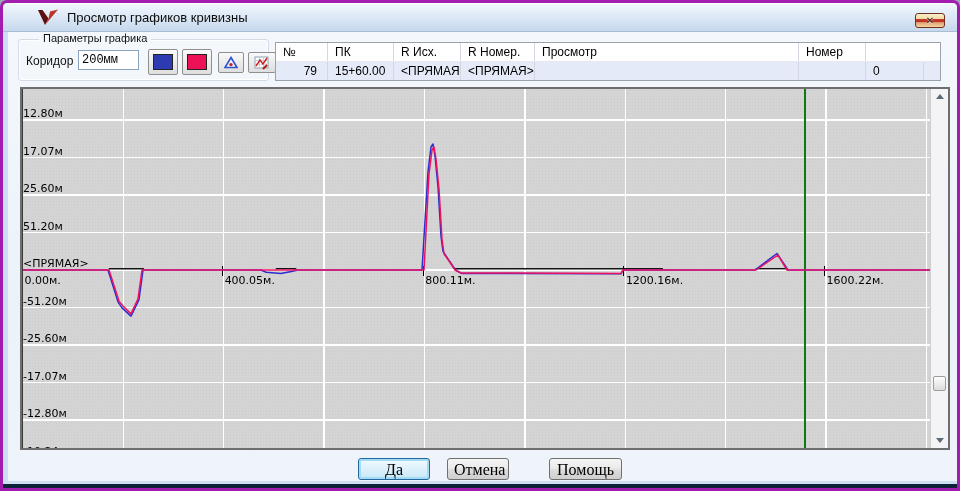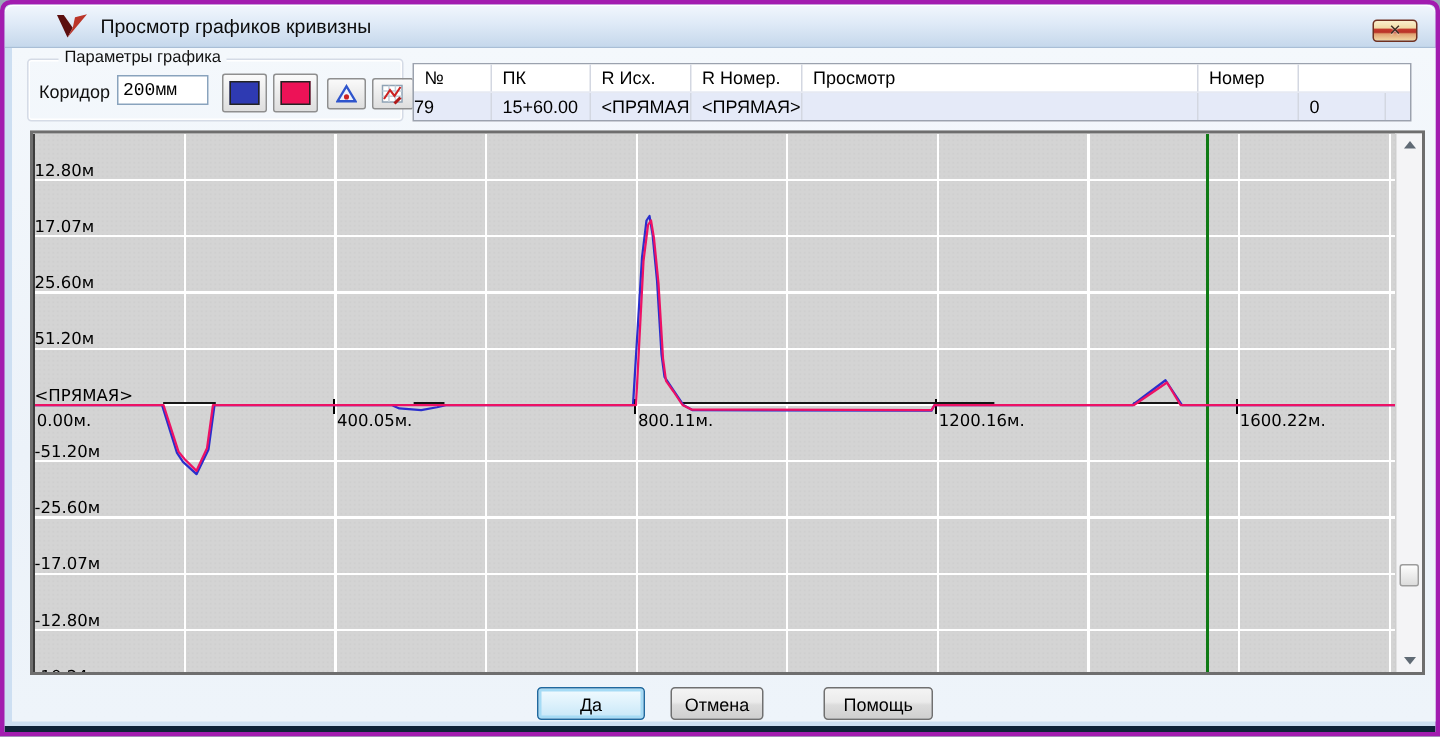--- a/index.html
+++ b/index.html
@@ -23,33 +23,33 @@
   .btn-color-b{left:163px;top:9px;width:30px;height:26px;}
   .btn-tri{left:199px;top:12px;width:26px;height:21px;}
   .btn-graph{left:229px;top:12px;width:28px;height:21px;}
   .swatch{width:20px;height:16px;border:1px solid #222;}
   
   .segments-table{position:absolute;left:267px;top:10px;width:666px;border:1px solid #9ba2ae;background:#fff;}
   .t-row{display:grid;grid-template-columns:52px 66px 67px 74px 264px 67px 58px auto;}
   .t-row.head{background:#fff;}
   .t-row.data{background:#e5eaf8;border-top:1px solid #e6e9f2;}
   .t-cell{height:18px;line-height:18px;font-size:12px;color:#000;padding:0 0 0 7px;border-right:1px solid #d3d7e1;white-space:nowrap;overflow:hidden;}
-  .t-cell.num{text-align:left;padding:0 10px 0 0;}
+  .t-cell.num{text-align:right;padding:0 10px 0 0;}
   .t-cell.last{border-right:none;}
   
   .chart-panel{position:absolute;left:12px;top:55px;width:930px;height:363px;border:2px solid #6e6e6e;background:#d4d4d4;}
   .chart-svg{position:absolute;left:0;top:0;display:block;}
   .vscroll{position:absolute;left:908px;top:0;width:18px;height:359px;background:#f4f4f6;border-left:1px solid #cfcfcf;}
   .vs-btn{position:absolute;left:0;width:18px;height:15px;display:flex;align-items:center;justify-content:center;}
   .vs-up{top:0;} .vs-down{bottom:0;}
   .tri-up{width:0;height:0;border-left:4px solid transparent;border-right:4px solid transparent;border-bottom:5px solid #606a74;}
   .tri-down{width:0;height:0;border-left:4px solid transparent;border-right:4px solid transparent;border-top:5px solid #606a74;}
   .vs-thumb{position:absolute;left:2px;top:287px;width:13px;height:15px;background:linear-gradient(180deg,#fdfdfd,#dcdcdc);border:1px solid #9d9d9d;border-radius:2px;}
   
-  .dlg-btn{position:absolute;top:426px;height:22px;border-radius:3px;font-family:Liberation Sans, sans-serif;font-size:12px;color:#000;text-align:center;line-height:20px;}
+  .dlg-btn{position:absolute;top:426px;height:22px;border-radius:3px;font-family:Liberation Serif, serif;font-size:16px;color:#000;text-align:center;line-height:20px;}
   .btn-ok{left:350px;width:72px;border:1px solid #20699e;background:linear-gradient(180deg,#f2fbff 0%,#dff2fc 45%,#c6e7f8 100%);box-shadow:inset 0 0 0 2px #a5dbf5;}
   .btn-std{border:1px solid #707070;background:linear-gradient(180deg,#f4f4f4 0%,#ebebeb 45%,#dcdcdc 55%,#cfcfcf 100%);}
   .btn-cancel{left:439px;width:62px;}
   .btn-help{left:541px;width:73px;}
 </style>
 </head>
 <body>
 
 <div class="window">
 

